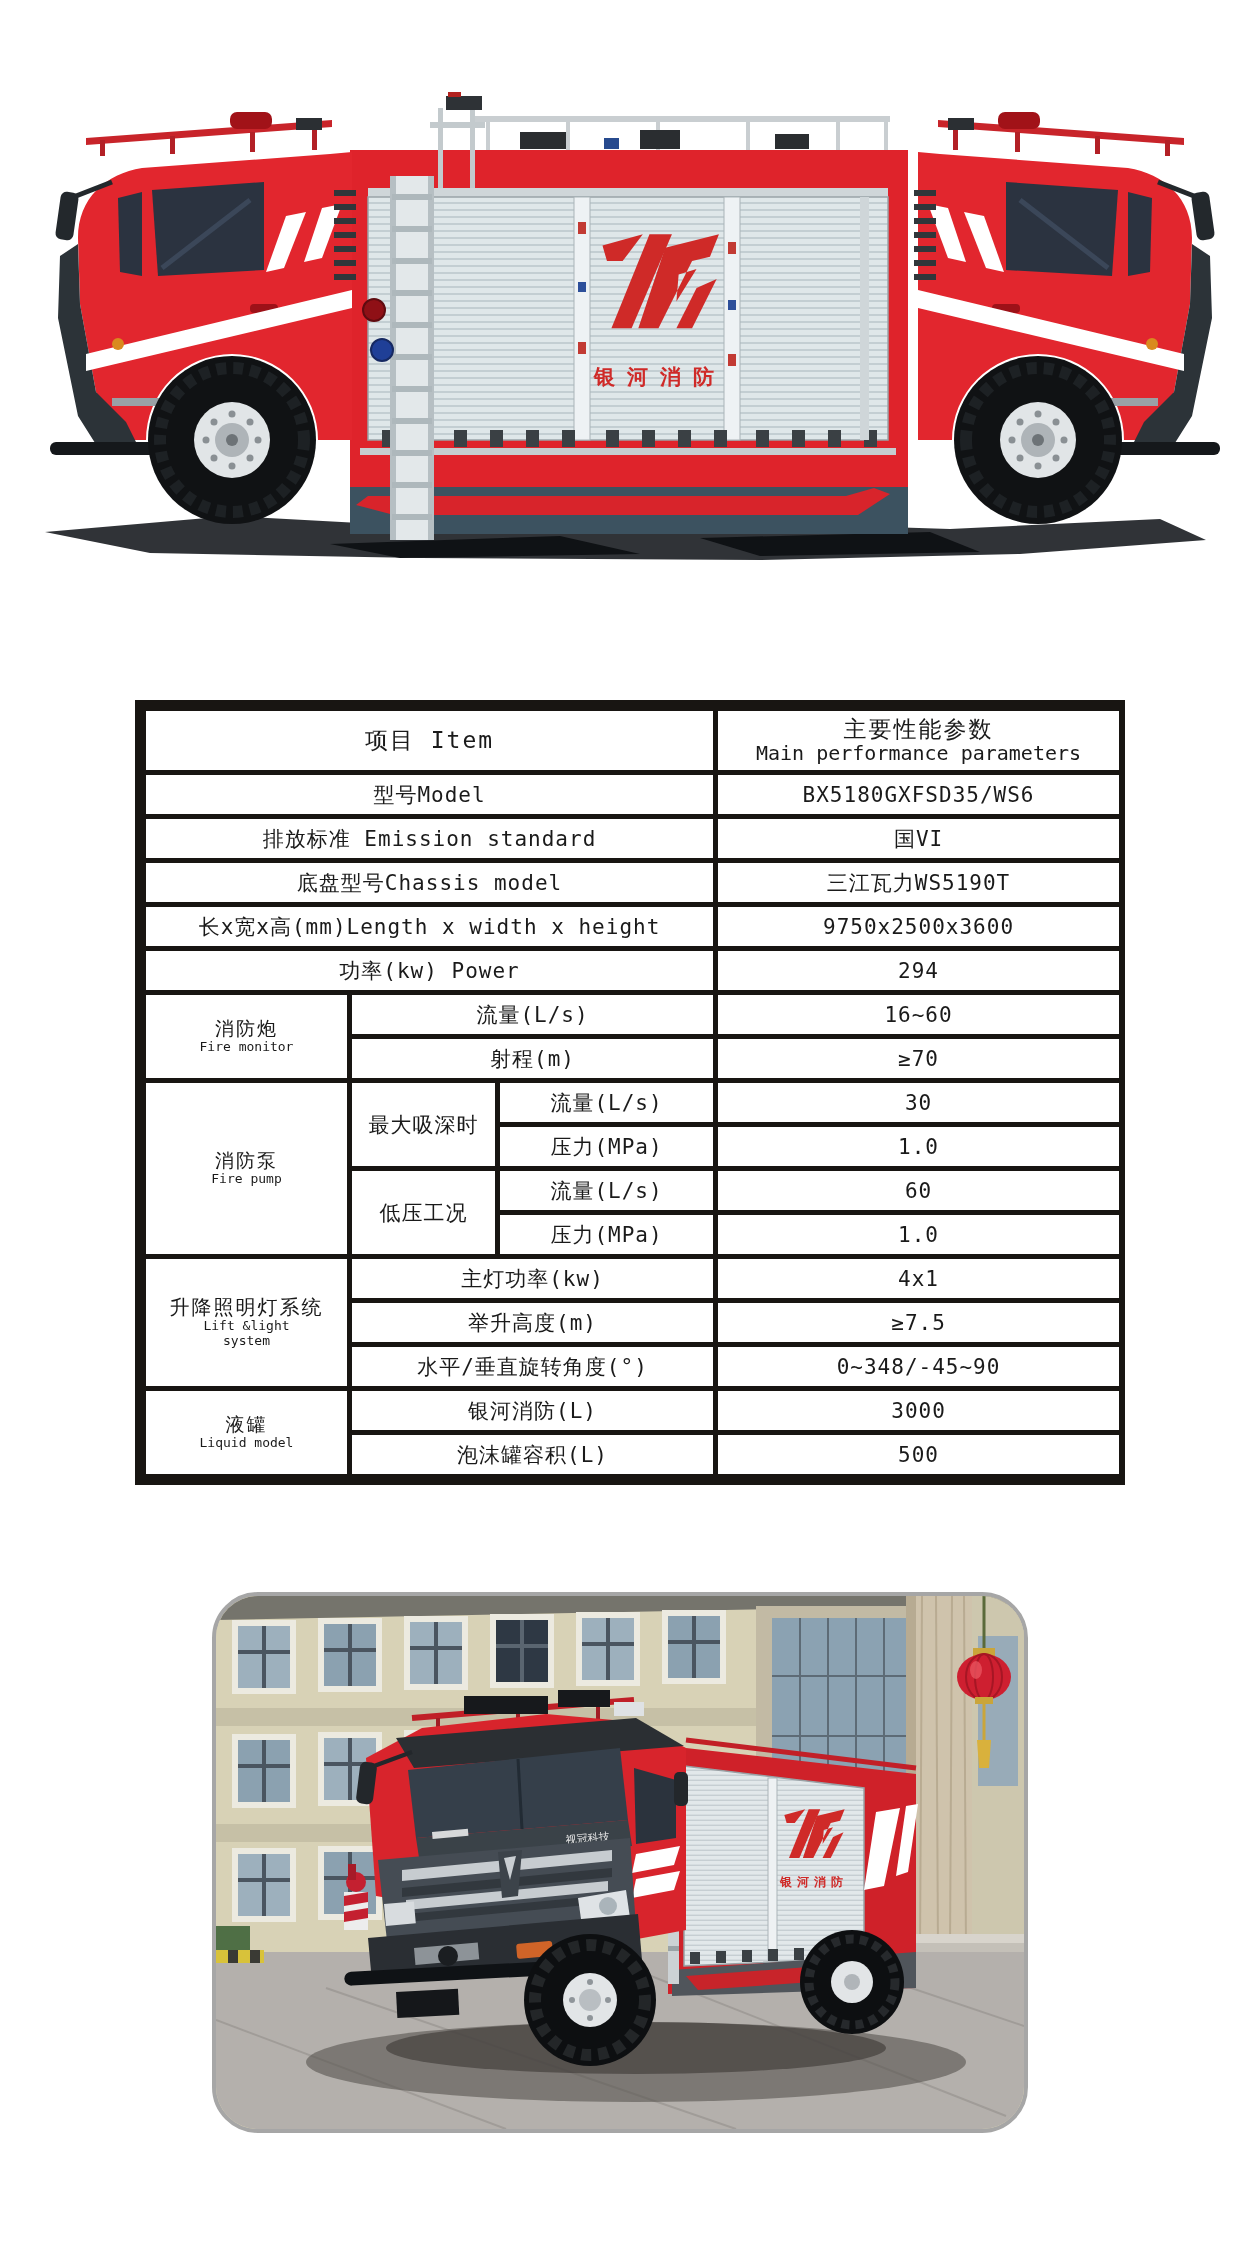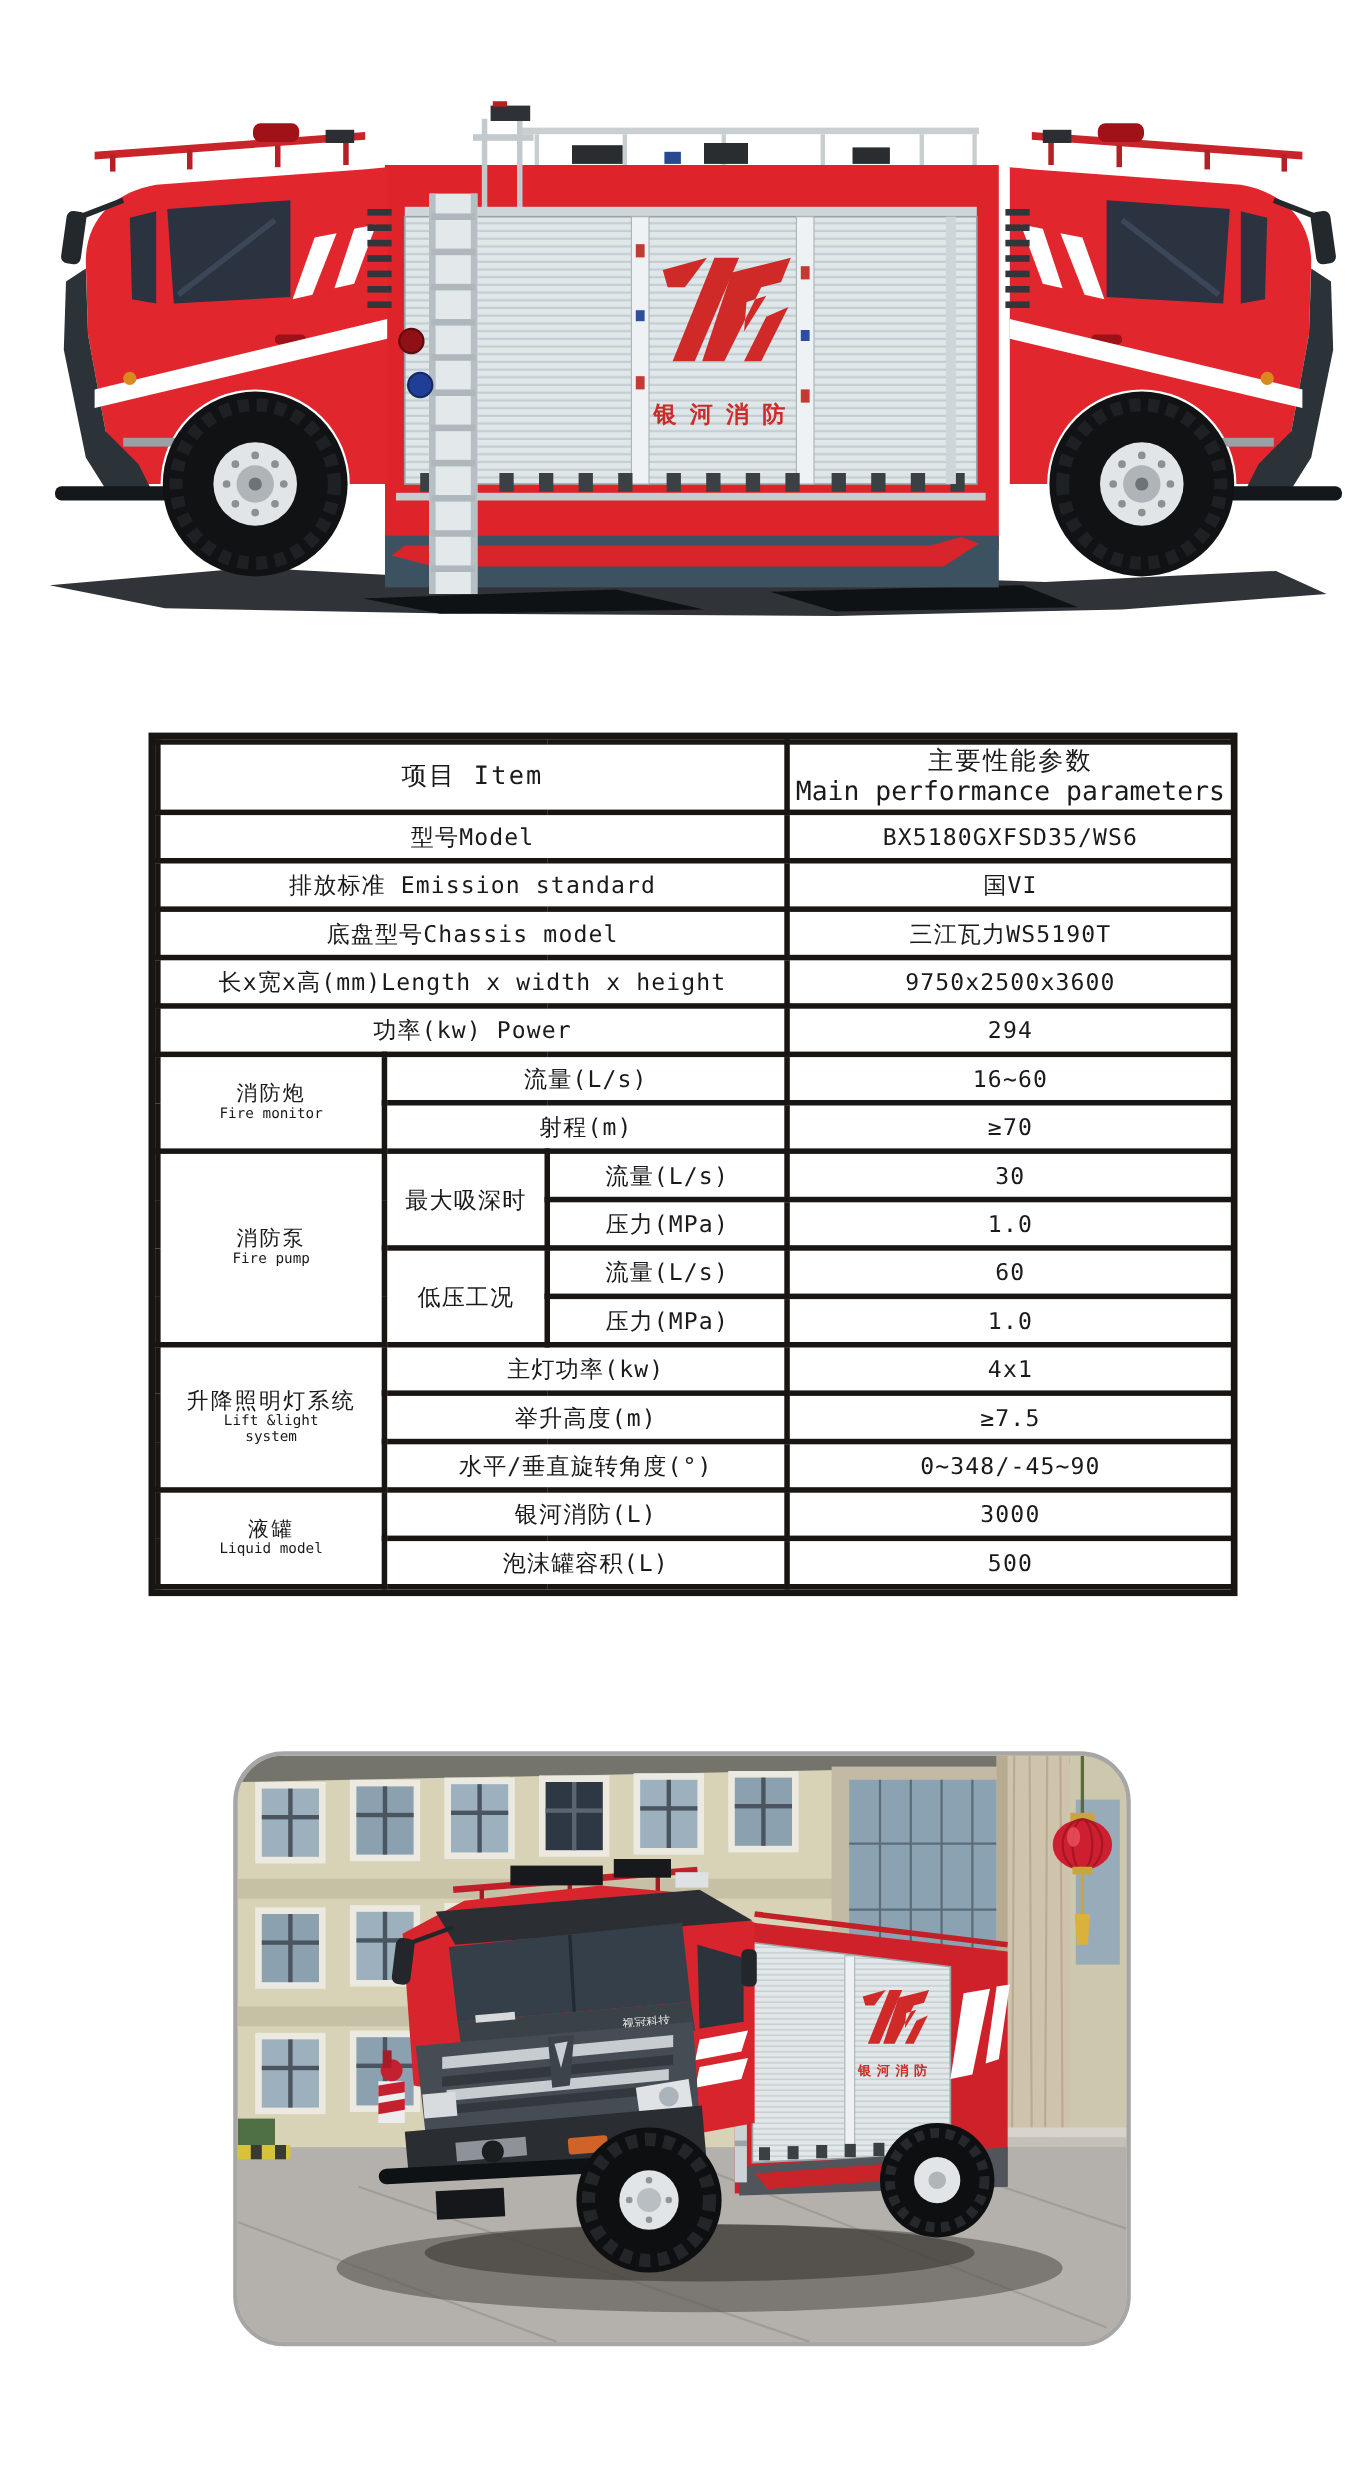--- a/index.html
+++ b/index.html
@@ -6,30 +6,30 @@
   body{
     width:1245px;height:2254px;background:#ffffff;position:relative;
     font-family:"DejaVu Sans Mono","DejaVu Sans",monospace;color:#1a1a1a;
   }
   .page{position:absolute;inset:0;overflow:hidden;}
 
   
   .top-illustration{position:absolute;left:0px;top:92px;width:1245px;height:478px;}
 
   
-  .spec-wrap{position:absolute;left:135px;top:666px;width:978px;border:6px solid #181512;background:#fff;}
+  .spec-wrap{position:absolute;left:135px;top:700px;width:978px;border:6px solid #181512;background:#fff;}
   table.spec{border-collapse:collapse;table-layout:fixed;width:100%;}
   table.spec td{
     border:5px solid #181512;text-align:center;vertical-align:middle;padding:0 4px;
     font-size:21px;letter-spacing:1px;white-space:nowrap;overflow:hidden;
   }
   tr.h-head{height:64px;}
   tr.h-row{height:44px;}
   .cn-line{font-size:23px;letter-spacing:2px;line-height:1.15;}
-  .en-line{font-size:24px;letter-spacing:0px;line-height:1.15;}
+  .en-line{font-size:20px;letter-spacing:0px;line-height:1.15;}
   .grp .cn-line{font-size:19px;}
   .grp .en-line{font-size:13px;}
   .val{font-size:21px;letter-spacing:1px;}
 
   
   .photo-frame{
     position:absolute;left:212px;top:1592px;width:808px;height:533px;
     border:4px solid #a6a6a6;border-radius:46px;overflow:hidden;background:#d8d2b6;
   }
   .photo-frame svg{display:block;}

